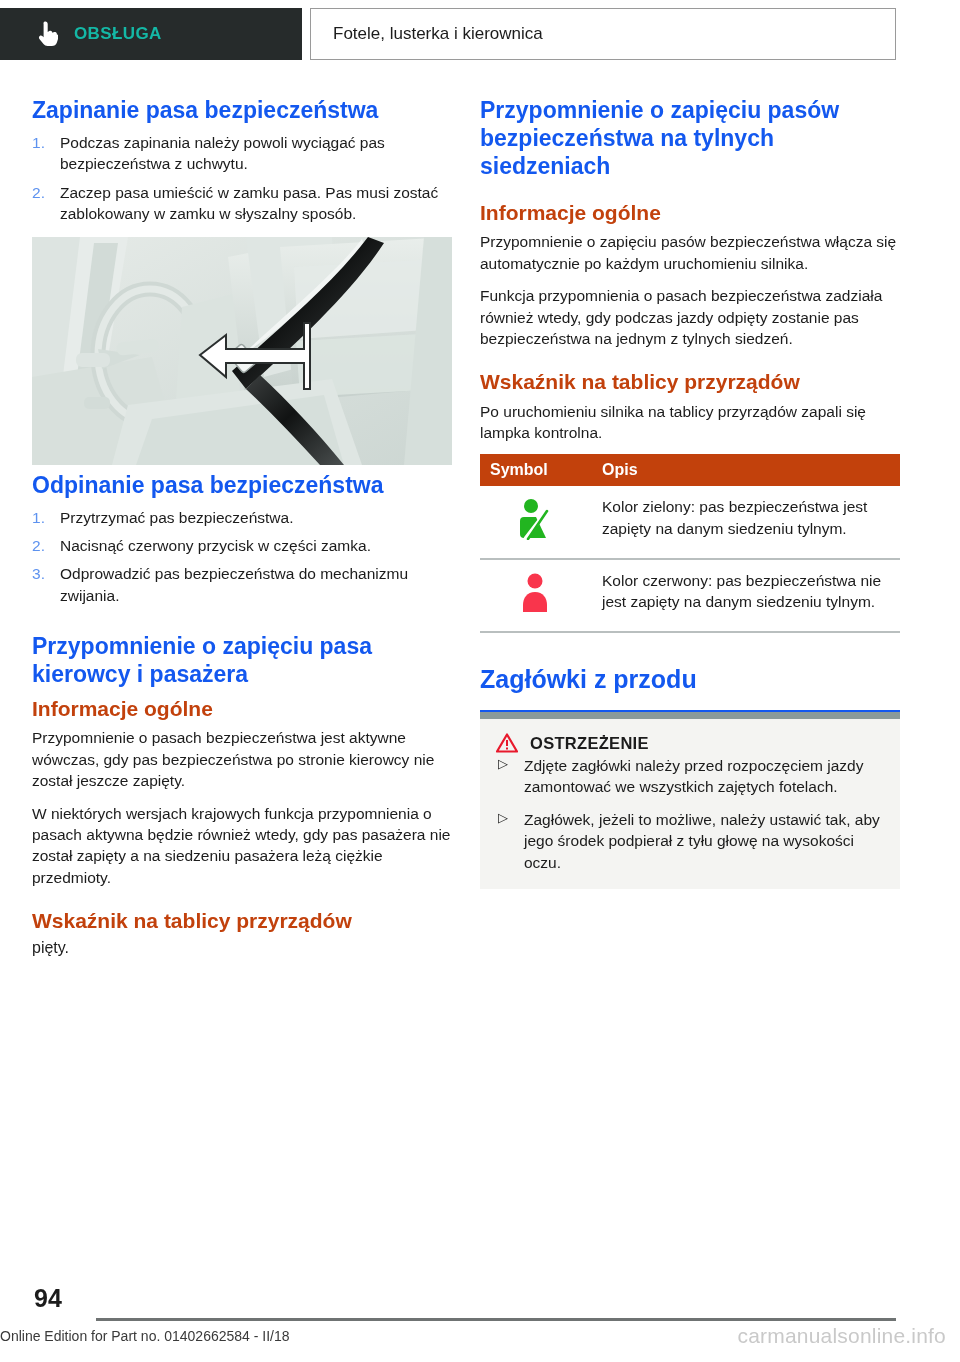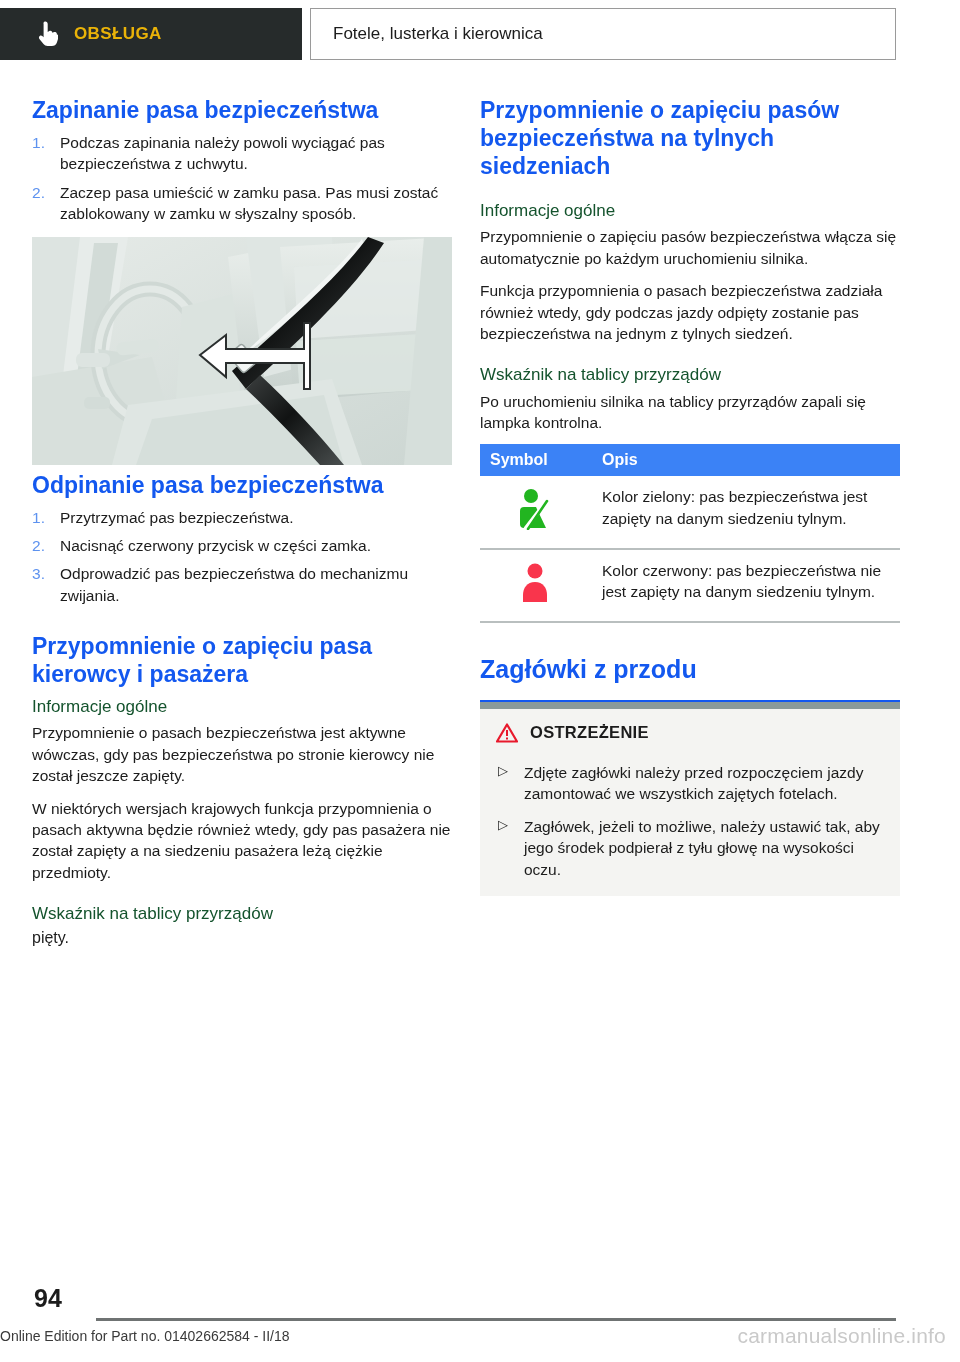--- a/index.html
+++ b/index.html
@@ -19,41 +19,41 @@
   .hdr-tab-dark{
     position:absolute;left:0;top:0;width:302px;height:52px;
     background:#262b2b;
     display:flex;align-items:center;
   }
   .hand-icon{
     margin-left:36px;width:22px;height:26px;display:block;
   }
   .hdr-chapter{
     margin-left:16px;
-    color:#eab308;font-weight:bold;font-size:17px;letter-spacing:.4px;
+    color:#14b8a6;font-weight:bold;font-size:17px;letter-spacing:.4px;
   }
   .hdr-tab-light{
     position:absolute;left:310px;top:0;width:586px;height:52px;
     background:#ffffff;border:1px solid #9a9a9a;
     box-sizing:border-box;display:flex;align-items:center;
   }
   .hdr-section{margin-left:22px;font-size:17px;color:#1c1c1c;}
 
   
   .col{position:absolute;top:96px;width:420px;}
   .col-left{left:32px;}
   .col-right{left:480px;}
 
   h1.blue{
     color:#1358ef;font-size:23px;font-weight:bold;line-height:1.22;
     margin:0 0 8px 0;
   }
   h1.blue.spaced{margin-top:26px;}
   h2.lightblue{
-    color:#14532d;font-size:17px;font-weight:normal;line-height:1.25;
+    color:#c2410c;font-size:21px;font-weight:bold;line-height:1.25;
     margin:20px 0 5px 0;
   }
   h2.lightblue.first{margin-top:6px;}
   p.body{
     font-size:15.5px;line-height:1.38;margin:0 0 11px 0;color:#1c1c1c;
   }
 
   
   ol.steps{margin:0 0 6px 0;padding:0;list-style:none;counter-reset:st;}
   ol.steps li{
@@ -75,21 +75,21 @@
   
   .icon-para{position:relative;min-height:58px;margin-bottom:10px;}
   .icon-para .ico{position:absolute;left:6px;top:2px;width:46px;height:56px;}
   .icon-para .txt{
     margin-left:72px;font-size:15.5px;line-height:1.38;
   }
 
   
   table.symtab{border-collapse:collapse;width:420px;margin-top:8px;}
   table.symtab thead th{
-    background:#3b82f6;color:#ffffff;font-size:16px;font-weight:bold;
+    background:#c2410c;color:#ffffff;font-size:16px;font-weight:bold;
     text-align:left;padding:7px 10px;
   }
   table.symtab thead th.c1{width:92px;}
   table.symtab td{
     border-bottom:2px solid #b9bfbf;
     padding:10px 10px 12px 10px;vertical-align:top;
     font-size:15.5px;line-height:1.38;
   }
   table.symtab td.sym{text-align:center;width:92px;padding-top:12px;}
 
@@ -100,21 +100,21 @@
   }
   h2.bigblue{
     color:#1358ef;font-size:21px;font-weight:bold;margin:22px 0 10px 0;
   }
 
   
   .warnbox{
     background:#f4f4f2;border-top:7px solid #8a9a9a;
     padding:14px 16px 16px 16px;width:420px;box-sizing:border-box;
   }
-  .warn-title{display:flex;align-items:flex-start;margin-bottom:19px;}
+  .warn-title{display:flex;align-items:center;margin-bottom:2px;}
   .warn-title .tri{width:22px;height:20px;margin-right:12px;}
   .warn-title span{font-size:16.5px;font-weight:bold;letter-spacing:.3px;}
   .warnbox p{font-size:15.5px;line-height:1.38;margin:0 0 11px 0;}
   ul.tri-list{margin:0;padding:0;list-style:none;}
   ul.tri-list li{
     position:relative;padding-left:28px;margin-bottom:11px;
     font-size:15.5px;line-height:1.38;
   }
   ul.tri-list li::before{
     content:"\25B7";position:absolute;left:2px;top:0;font-size:13px;color:#1c1c1c;

